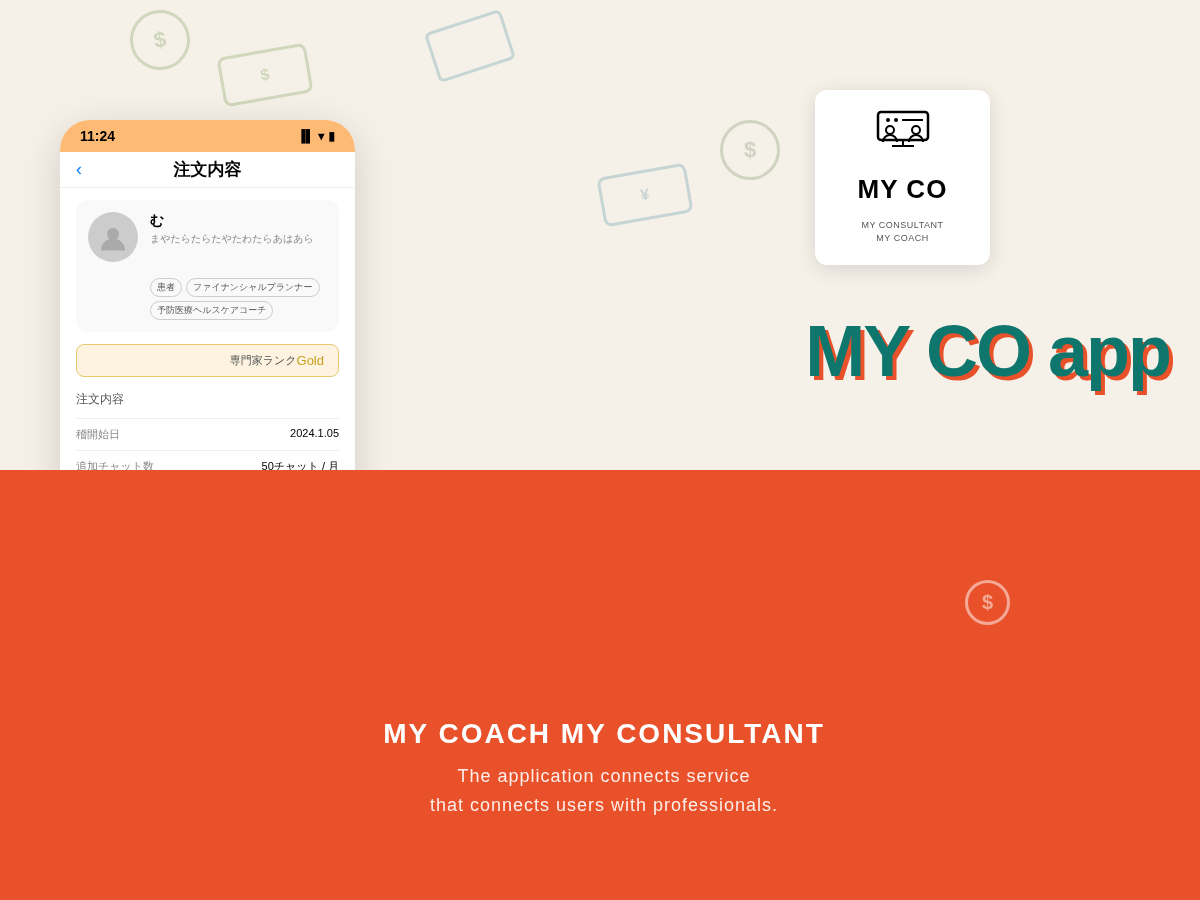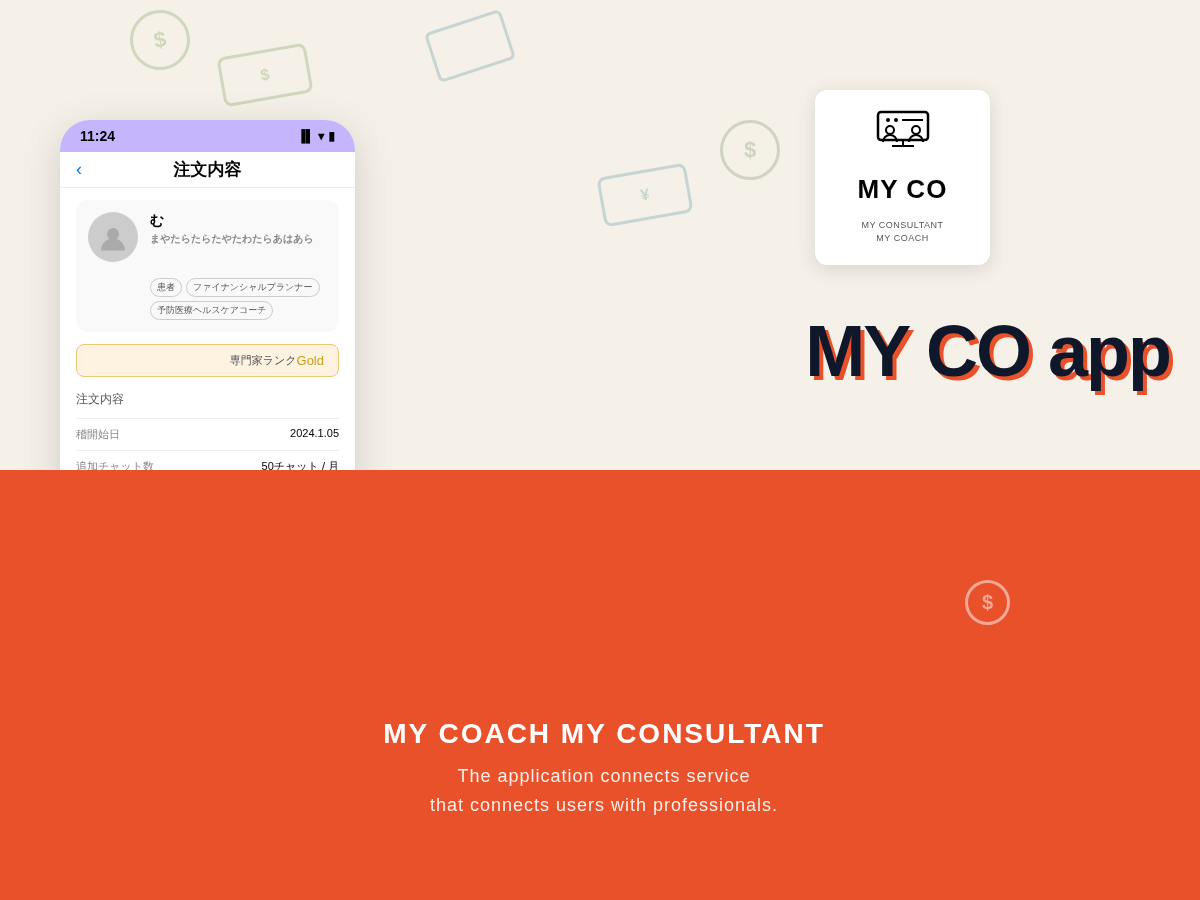--- a/index.html
+++ b/index.html
@@ -81,21 +81,21 @@
       box-shadow: 0 10px 40px rgba(0,0,0,0.15);
       overflow: hidden;
       z-index: 10;
     }
 
     .phone-status-bar {
       display: flex;
       justify-content: space-between;
       align-items: center;
       padding: 8px 20px;
-      background: #c4b5fd;
+      background: #fdba74;
       font-size: 14px;
       font-weight: 600;
     }
 
     .phone-status-icons {
       display: flex;
       gap: 4px;
       align-items: center;
       font-size: 12px;
     }
@@ -163,21 +163,20 @@
     .profile-name {
       font-size: 14px;
       font-weight: 600;
       margin-bottom: 2px;
     }
 
     .profile-desc {
       font-size: 10px;
       color: #888;
       margin-bottom: 6px;
-      font-weight: bold;
     }
 
     .tags {
       display: flex;
       gap: 4px;
       flex-wrap: wrap;
       margin-top: 32px;
     }
 
     .tag {
@@ -278,21 +277,21 @@
       line-height: 1.4;
     }
 
     
     .main-title {
       position: absolute;
       right: 30px;
       top: 310px;
       font-size: 72px;
       font-weight: 900;
-      color: #0f172a;
+      color: #0f766e;
       letter-spacing: -2px;
       text-shadow: 4px 4px 0px #e8512a;
       z-index: 5;
     }
 
     
     .bottom-content {
       position: absolute;
       left: 8px;
       right: 0;

